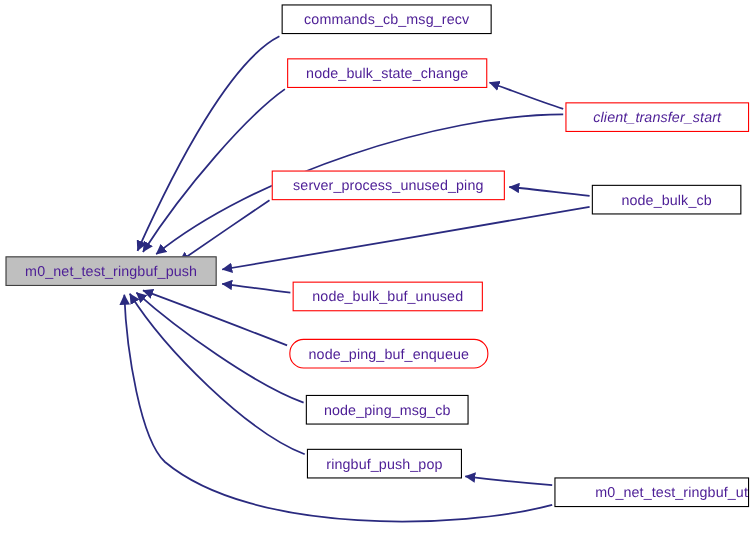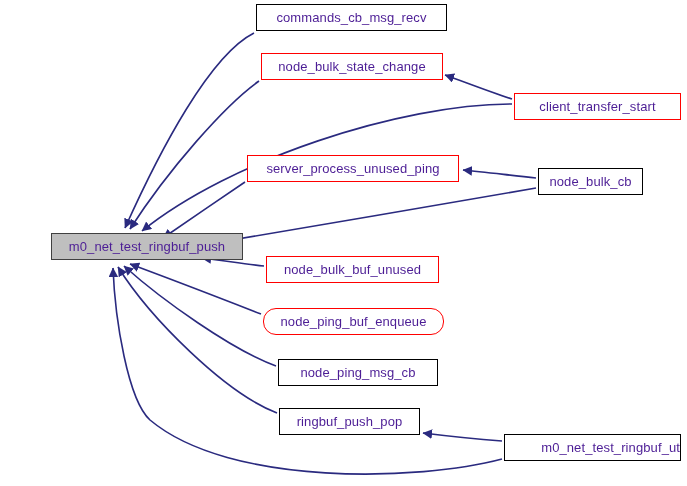--- a/index.html
+++ b/index.html
@@ -70,45 +70,45 @@
         <path d="M264,266 C245,264 220,260 202,258" marker-end="url(#arrow)"></path>
         <path d="M261,314 C225,300 168,278 130,264" marker-end="url(#arrow)"></path>
         <path d="M276,366 C232,350 162,300 124,266" marker-end="url(#arrow)"></path>
         <path d="M277,413 C225,393 150,318 118,267" marker-end="url(#arrow)"></path>
         <path d="M502,441 C475,439 447,436 423,433" marker-end="url(#arrow)"></path>
         <path d="M502,459 C420,481 230,487 150,420 C128,400 115,320 113,268" marker-end="url(#arrow)"></path>
       </g>
   </svg>
 
   <div id="nodes-group">
-      <div class="gnode center" style="left: 5px; top: 233px; width: 192px; height: 27px; margin-left: 46px;">
+      <div class="gnode center" style="left: 5px; top: 233px; width: 192px; height: 27px;">
         <span class="lbl">m0_net_test_ringbuf_push</span>
       </div>
       <div class="gnode" style="left: 256px; top: 4px; width: 191px; height: 27px;">
         <span class="lbl">commands_cb_msg_recv</span>
       </div>
       <div class="gnode red" style="left: 261px; top: 53px; width: 182px; height: 27px;">
         <span class="lbl">node_bulk_state_change</span>
       </div>
-      <div class="gnode red" style="left: 514px; top: 93px; width: 167px; height: 27px;">
+      <div class="gnode red" style="left: 514px; top: 93px; width: 167px; height: 27px; font-style: italic;">
         <span class="lbl">client_transfer_start</span>
       </div>
       <div class="gnode red" style="left: 247px; top: 155px; width: 212px; height: 27px;">
         <span class="lbl">server_process_unused_ping</span>
       </div>
-      <div class="gnode" style="left: 538px; top: 168px; width: 105px; height: 27px;">
+      <div class="gnode" style="left: 538px; top: 168px; width: 136px; height: 27px;">
         <span class="lbl">node_bulk_cb</span>
       </div>
       <div class="gnode red" style="left: 266px; top: 256px; width: 173px; height: 27px;">
         <span class="lbl">node_bulk_buf_unused</span>
       </div>
       <div class="gnode red" style="left: 263px; top: 308px; width: 181px; height: 27px; border-radius: 13px;">
         <span class="lbl">node_ping_buf_enqueue</span>
       </div>
-      <div class="gnode" style="left: 278px; top: 359px; width: 160px; height: 27px;">
+      <div class="gnode" style="left: 278px; top: 359px; width: 148px; height: 27px;">
         <span class="lbl">node_ping_msg_cb</span>
       </div>
       <div class="gnode" style="left: 279px; top: 408px; width: 141px; height: 27px;">
         <span class="lbl">ringbuf_push_pop</span>
       </div>
       <div class="gnode" style="left: 504px; top: 434px; width: 177px; height: 27px; justify-content: flex-end;">
         <span class="lbl">m0_net_test_ringbuf_ut</span>
       </div>
     </div>
 

